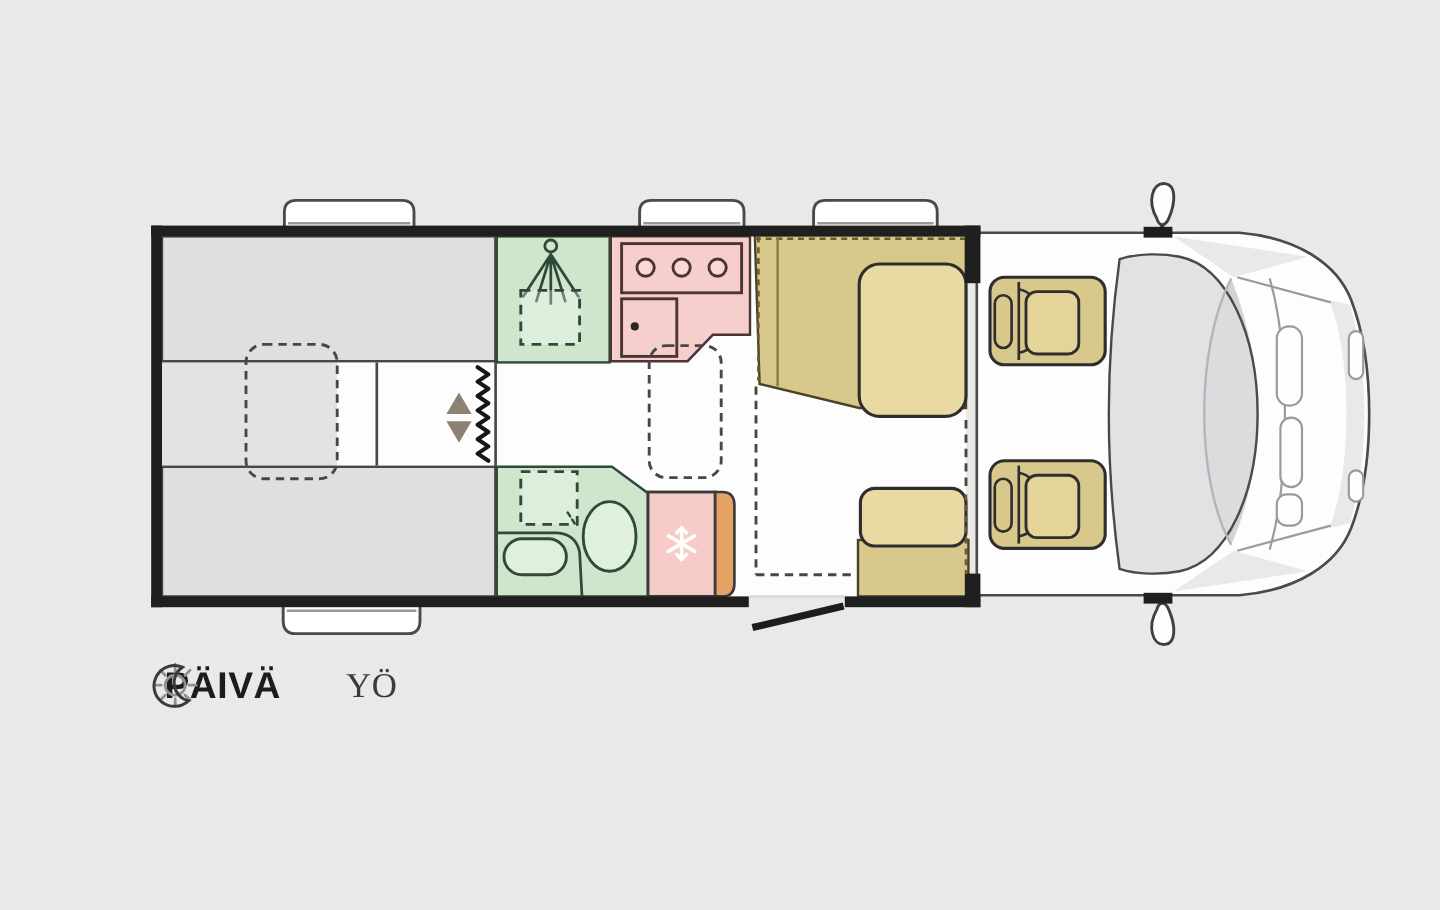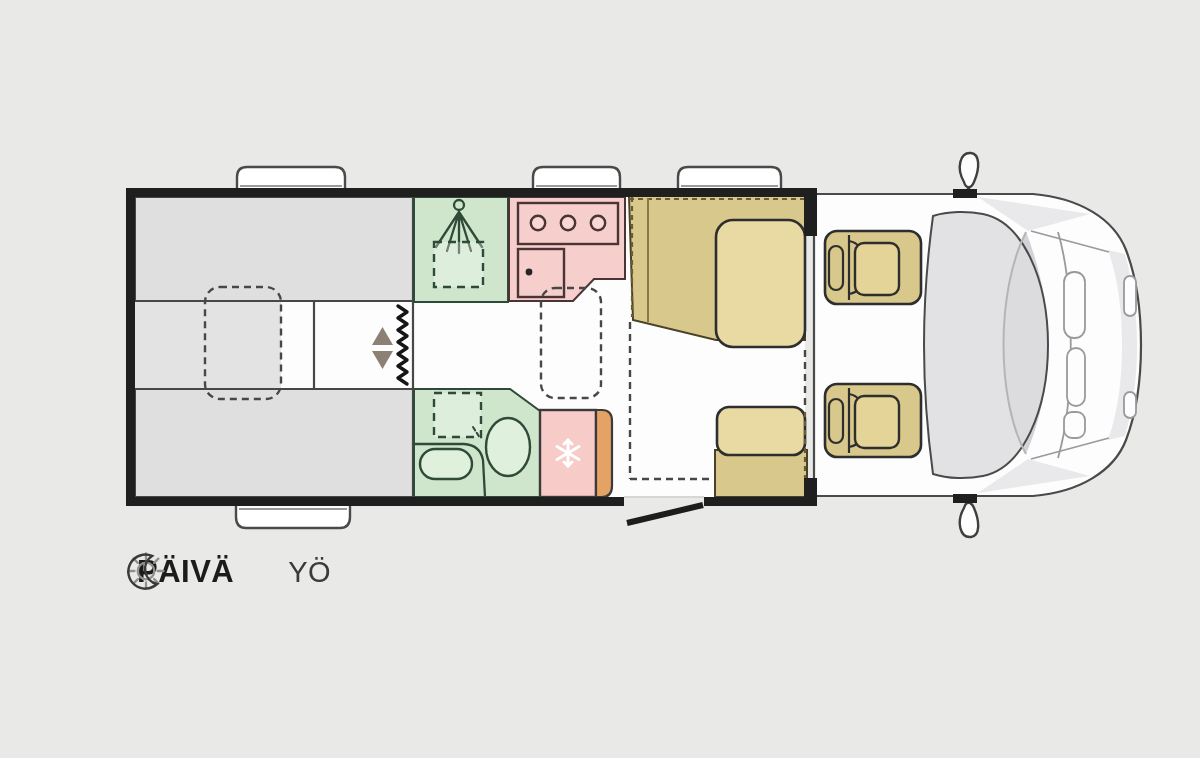--- a/index.html
+++ b/index.html
@@ -53,20 +53,21 @@
     position:absolute;left:96px;top:549px;height:46px;
     display:flex;align-items:center;
   }
   .legend .lbl-day{
     margin-left:13px;font-size:31px;font-weight:800;letter-spacing:.5px;
     color:var(--text-dark,#1c1c1a);
   }
   .legend .lbl-night{
     margin-left:12px;font-size:29px;font-weight:500;letter-spacing:.5px;
     color:var(--text-mid,#3a3a38);
+    font-family:Liberation Serif, serif;
   }
   .legend .moon-wrap{margin-left:42px;}
   .sun{stroke:var(--icon-gray,#90908e);}
   .moon{stroke:var(--text-mid,#3a3a38);}
 </style>
 </head>
 <body>
 
 <div class="stage">
 

